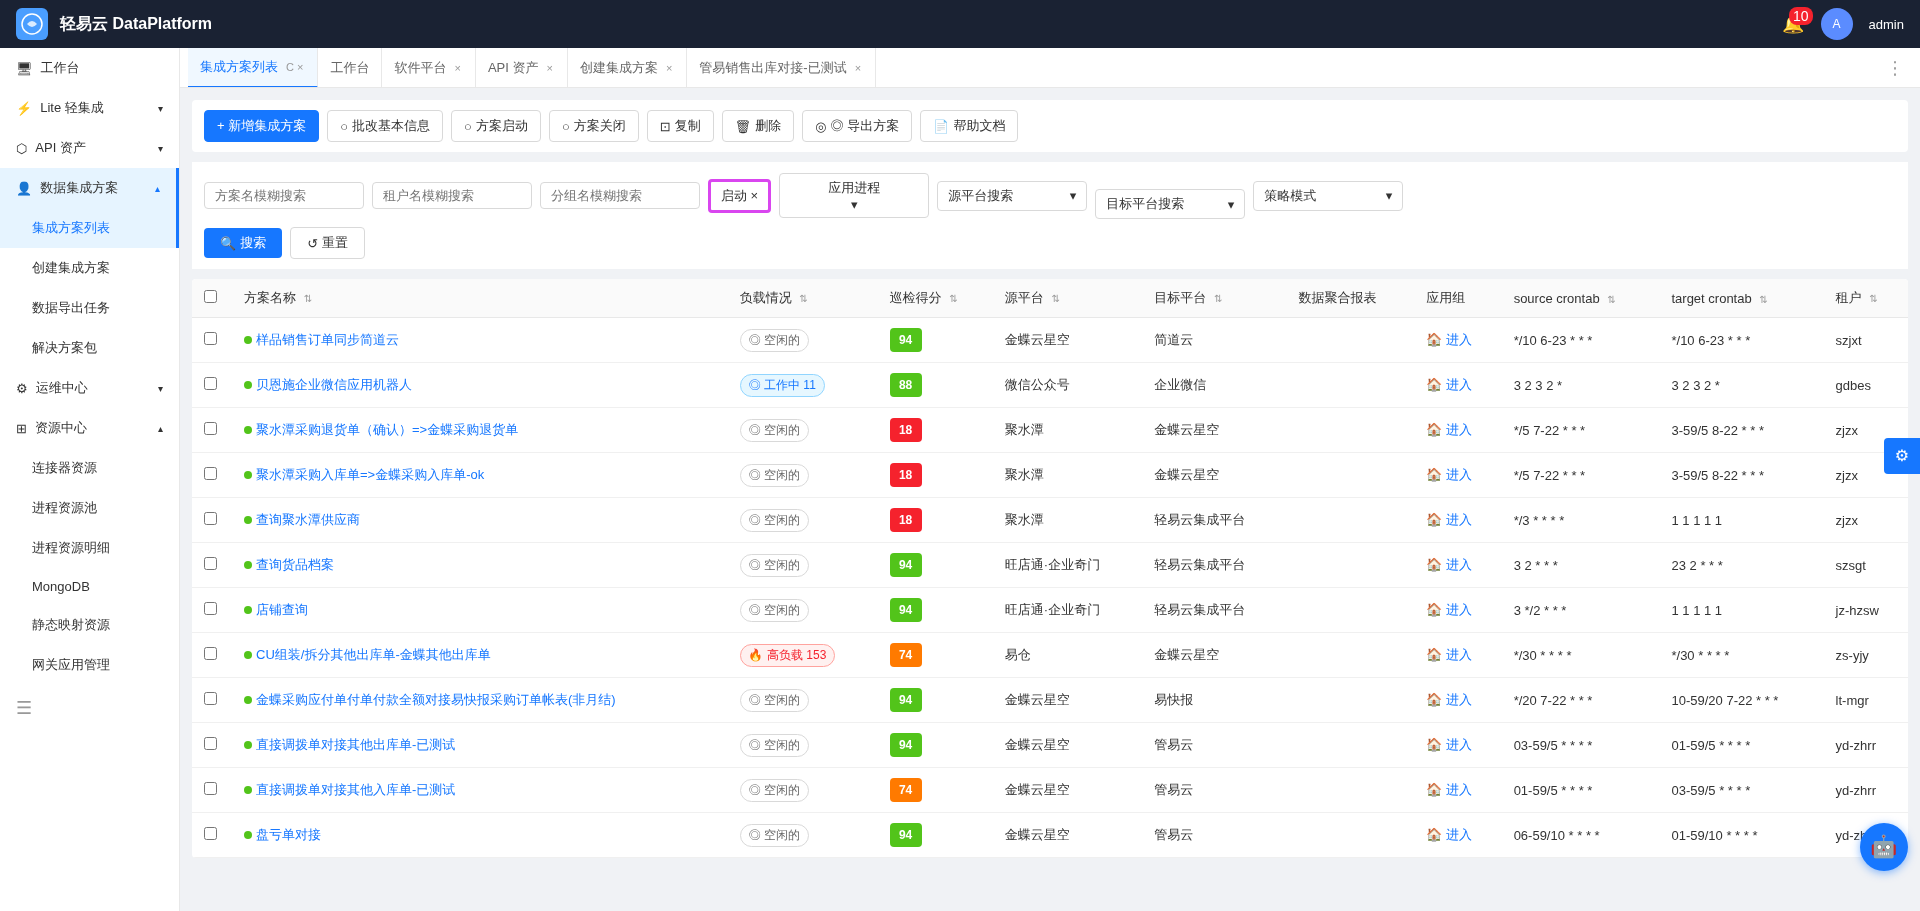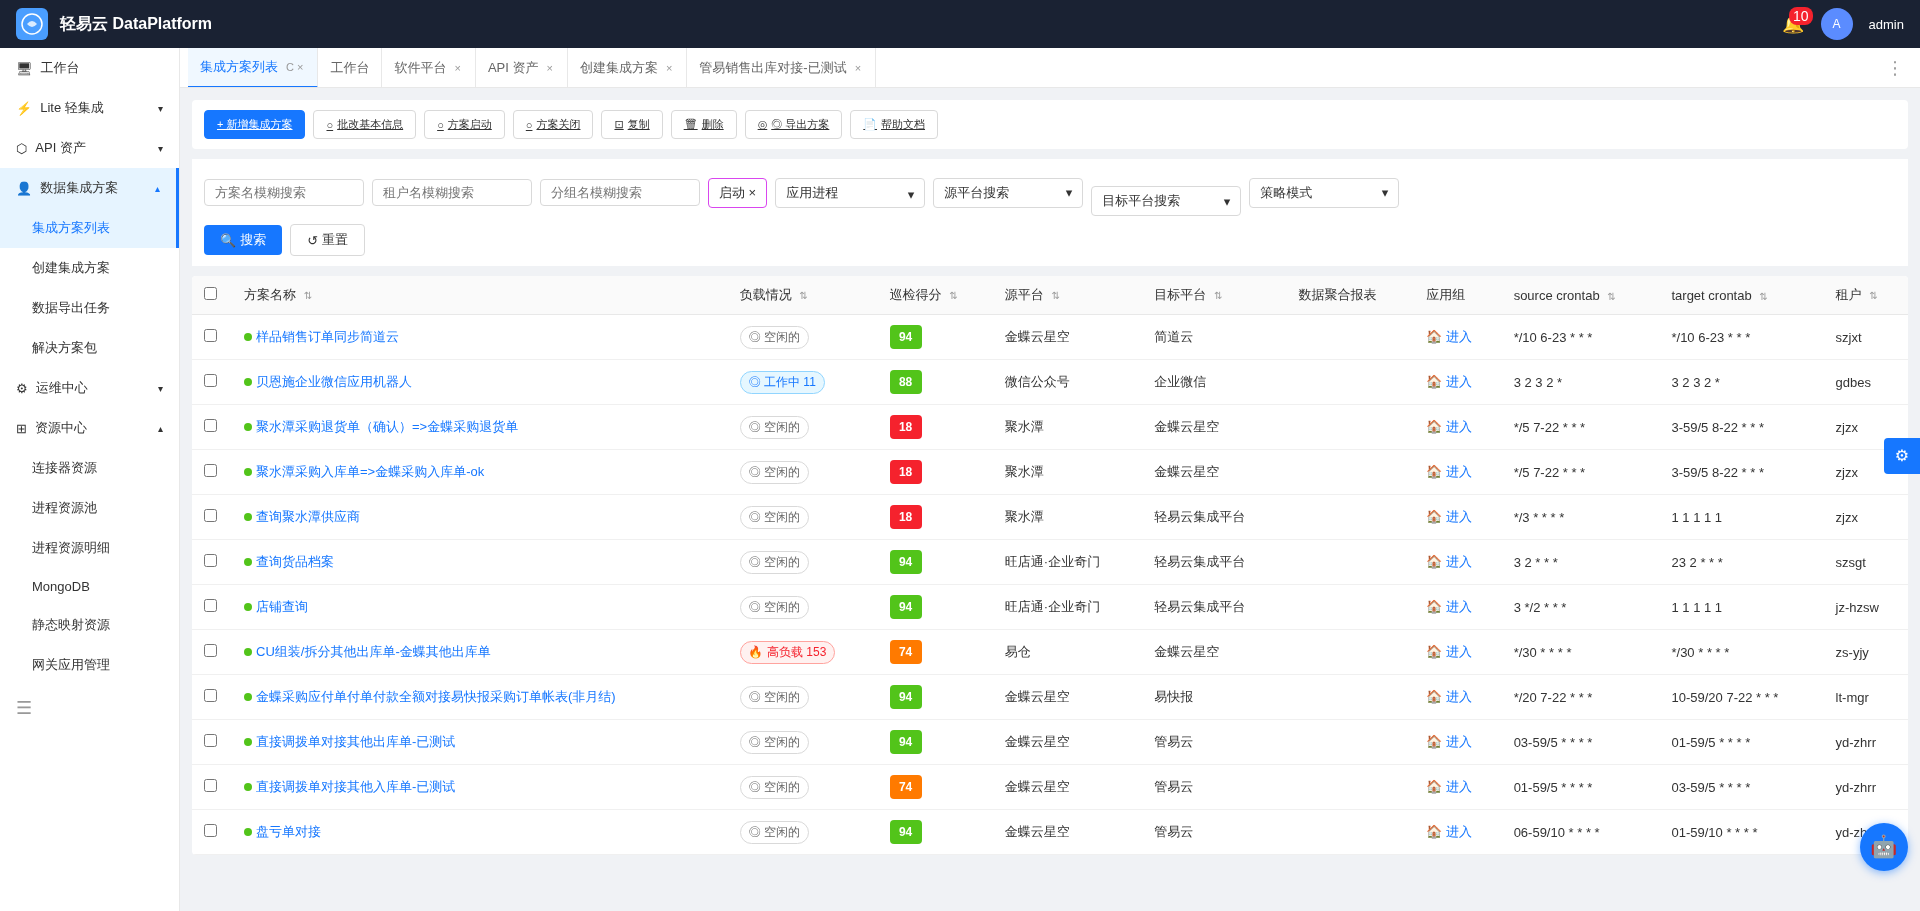--- a/index.html
+++ b/index.html
@@ -162,26 +162,25 @@
       align-items: center;
       gap: 8px;
       flex-wrap: wrap;
     }
     .btn {
       display: inline-flex;
       align-items: center;
       gap: 4px;
       padding: 6px 12px;
       border-radius: 4px;
-      font-size: 11px;
+      font-size: 13px;
       cursor: pointer;
       border: 1px solid #d9d9d9;
       background: #fff;
       color: #333;
-      text-decoration: underline;
     }
     .btn.primary { background: #1677ff; color: #fff; border-color: #1677ff; }
 
     
     .filter-bar {
       background: #fff;
       border-radius: 0;
       padding: 10px 12px;
       margin-bottom: 10px;
     }
@@ -209,21 +208,21 @@
       color: #333;
       width: 150px;
       background: #fff;
       cursor: pointer;
     }
     .filter-tag {
       display: inline-flex;
       align-items: center;
       gap: 4px;
       background: #fff;
-      border: 1px solid #d946ef;
+      border: 3px solid #d946ef;
       border-radius: 4px;
       padding: 5px 10px;
       font-size: 13px;
       cursor: pointer;
     }
     .filter-btn-row {
       display: flex;
       align-items: center;
       gap: 8px;
     }
@@ -488,21 +487,21 @@
   </div>
 
   <div class="filter-bar">
     <div class="filter-row">
       <input class="filter-input" type="text" placeholder="方案名模糊搜索" style="">
       <input class="filter-input" type="text" placeholder="租户名模糊搜索" style="">
       <input class="filter-input" type="text" placeholder="分组名模糊搜索" style="">
       <div class="filter-tag">
         <span>启动 ×</span>
       </div>
-      <div class="filter-select" style="display:flex;align-items:flex-end;justify-content:space-between;">
+      <div class="filter-select" style="display:flex;align-items:center;justify-content:space-between;flex-direction:column;">
         <span>应用进程</span>
         <span>▾</span>
       </div>
       <div class="filter-select" style="display:flex;align-items:center;justify-content:space-between;">
         <span>源平台搜索</span>
         <span>▾</span>
       </div>
       <div class="filter-select" style="display:flex;align-items:center;justify-content:space-between;margin-top:17px;">
         <span>目标平台搜索</span>
         <span>▾</span>

